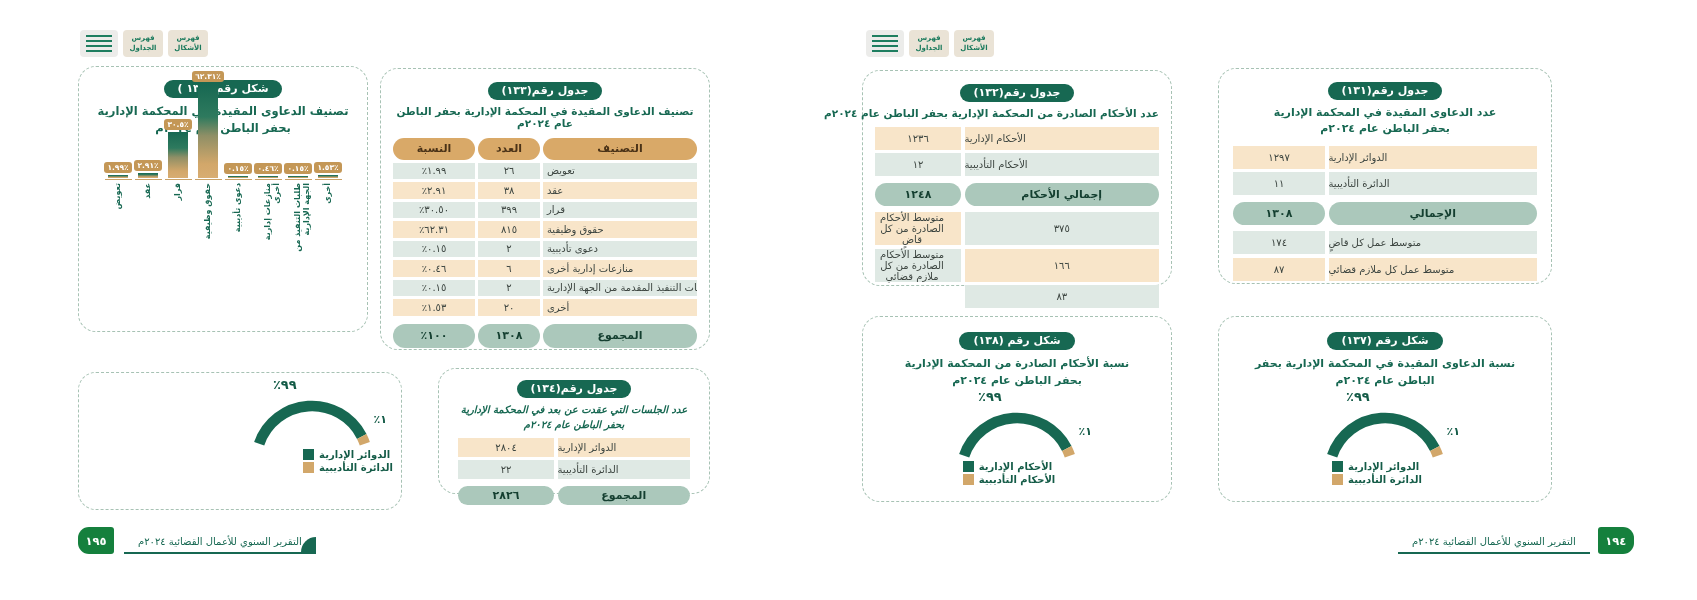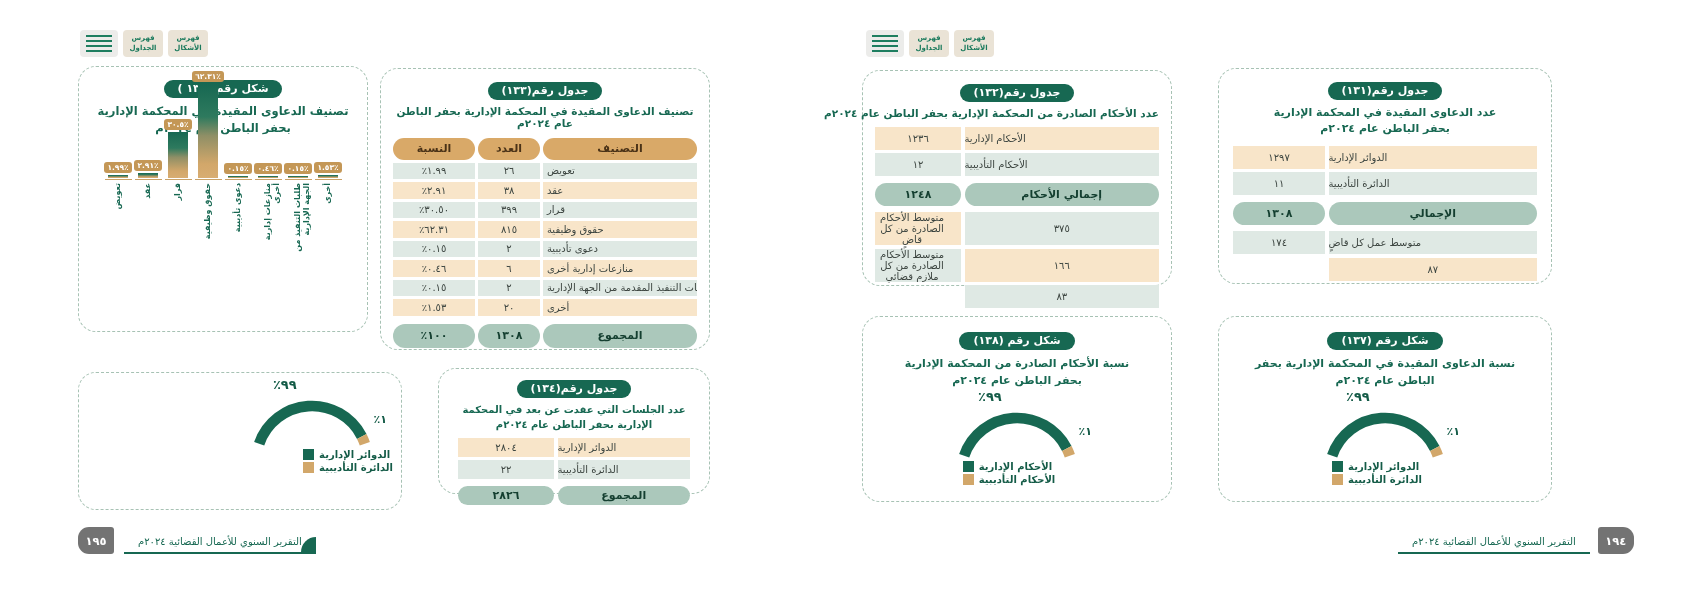--- a/index.html
+++ b/index.html
@@ -47,21 +47,21 @@
   .kcell.peach{background:#f8e5c9;}
   .kcell.total{background:#abc8bb;border-radius:13px;font-weight:700;color:#143f30;justify-content:center;margin:3px 0;padding:0;font-size:11px;}
 
   #table132{left:862px;top:70px;width:310px;height:216px;padding:10px 12px;text-align:center;}
   #table132 .card-title{font-size:10.5px;margin-top:5px;white-space:nowrap;}
   #table131{left:1218px;top:68px;width:334px;height:216px;padding:10px 14px;text-align:center;}
   #table131 .card-title{font-size:11px;line-height:1.5;margin:5px 26px 0;}
   #table131 .kv-grid{grid-template-columns:1fr 92px;}
 
   #table134{left:438px;top:368px;width:272px;height:126px;padding:8px 12px;text-align:center;}
-  #table134 .card-title{font-size:10px;line-height:1.5;margin:4px 8px 0;}
+  #table134 .card-title{font-size:10px;line-height:1.5;margin:4px 8px 0;font-style:italic;}
   #table134 .kv-grid{grid-template-columns:1fr 96px;width:232px;margin:6px auto 0;}
   #table134 .kcell{min-height:19px;}
 
   
   .gauge{position:relative;width:150px;margin:0 auto;}
   .gauge svg{display:block;width:150px;height:92px;}
   .arc-green{stroke:#176852;stroke-width:13;fill:none;}
   .arc-tan{stroke:#d2a76a;stroke-width:13;fill:none;}
   .g99{position:absolute;top:-6px;left:36px;color:#155c48;font-weight:700;font-size:13px;}
   .g1{position:absolute;top:30px;right:0;color:#155c48;font-weight:700;font-size:11px;}
@@ -79,21 +79,21 @@
   #fig140 .legend{margin:-26px 0 0 30px;}
 
   #fig138{left:862px;top:316px;width:310px;height:186px;text-align:center;padding-top:12px;}
   #fig137{left:1218px;top:316px;width:334px;height:186px;text-align:center;padding-top:12px;}
   #fig138 .card-title,#fig137 .card-title{font-size:11px;line-height:1.55;margin:5px 30px 0;}
   #fig138 .gauge,#fig137 .gauge{margin-top:6px;}
   #fig138 .legend,#fig137 .legend{margin:-26px auto 0;transform:translateX(-8px);}
 
   
   .footer{position:absolute;top:527px;display:flex;align-items:flex-end;direction:ltr;}
-  .fbadge{background:#737373;color:#fff;font-weight:700;font-size:11.5px;width:36px;height:27px;display:flex;align-items:center;justify-content:center;}
+  .fbadge{background:#15803d;color:#fff;font-weight:700;font-size:11.5px;width:36px;height:27px;display:flex;align-items:center;justify-content:center;}
   .fbadge.left{border-radius:11px 3px 3px 11px;}
   .fbadge.right{border-radius:3px 11px 11px 3px;}
   .fline{position:relative;border-bottom:2.5px solid #176852;padding:0 14px 5px;font-size:10px;font-weight:400;color:#176852;white-space:nowrap;}
   .fq-sm{position:absolute;right:0;bottom:0;width:15px;height:15px;background:#176852;border-radius:100% 0 0 0;}
   #footer-left{left:78px;gap:10px;}
   #footer-right{left:1398px;gap:8px;}
 </style>
 </head>
 <body>
 
@@ -288,20 +288,21 @@
     <div class="card-title">عدد الدعاوى المقيدة في المحكمة الإدارية بحفر الباطن عام ٢٠٢٤م</div>
     <div class="kv-grid">
         <div class="kcell lab peach">الدوائر الإدارية</div>
         <div class="kcell val peach">١٢٩٧</div>
         <div class="kcell lab mint">الدائرة التأديبية</div>
         <div class="kcell val mint">١١</div>
         <div class="kcell lab total">الإجمالي</div>
         <div class="kcell val total">١٣٠٨</div>
         <div class="kcell lab mint">متوسط عمل كل قاضٍ</div>
         <div class="kcell val mint">١٧٤</div>
+        <div class="kcell lab peach">متوسط عمل كل ملازم قضائي</div>
         <div class="kcell val peach">٨٧</div>
       </div>
   </div>
 
   <div class="card" id="fig138">
     <span class="pill">شكل رقم (١٣٨)</span>
     <div class="card-title">نسبة الأحكام الصادرة من المحكمة الإدارية بحفر الباطن عام ٢٠٢٤م</div>
     <div class="gauge">
       <svg viewBox="0 0 180 112">
         <path class="arc-green" d="M 25.7 73.9 A 68 68 0 0 1 150.6 65.1"></path>

